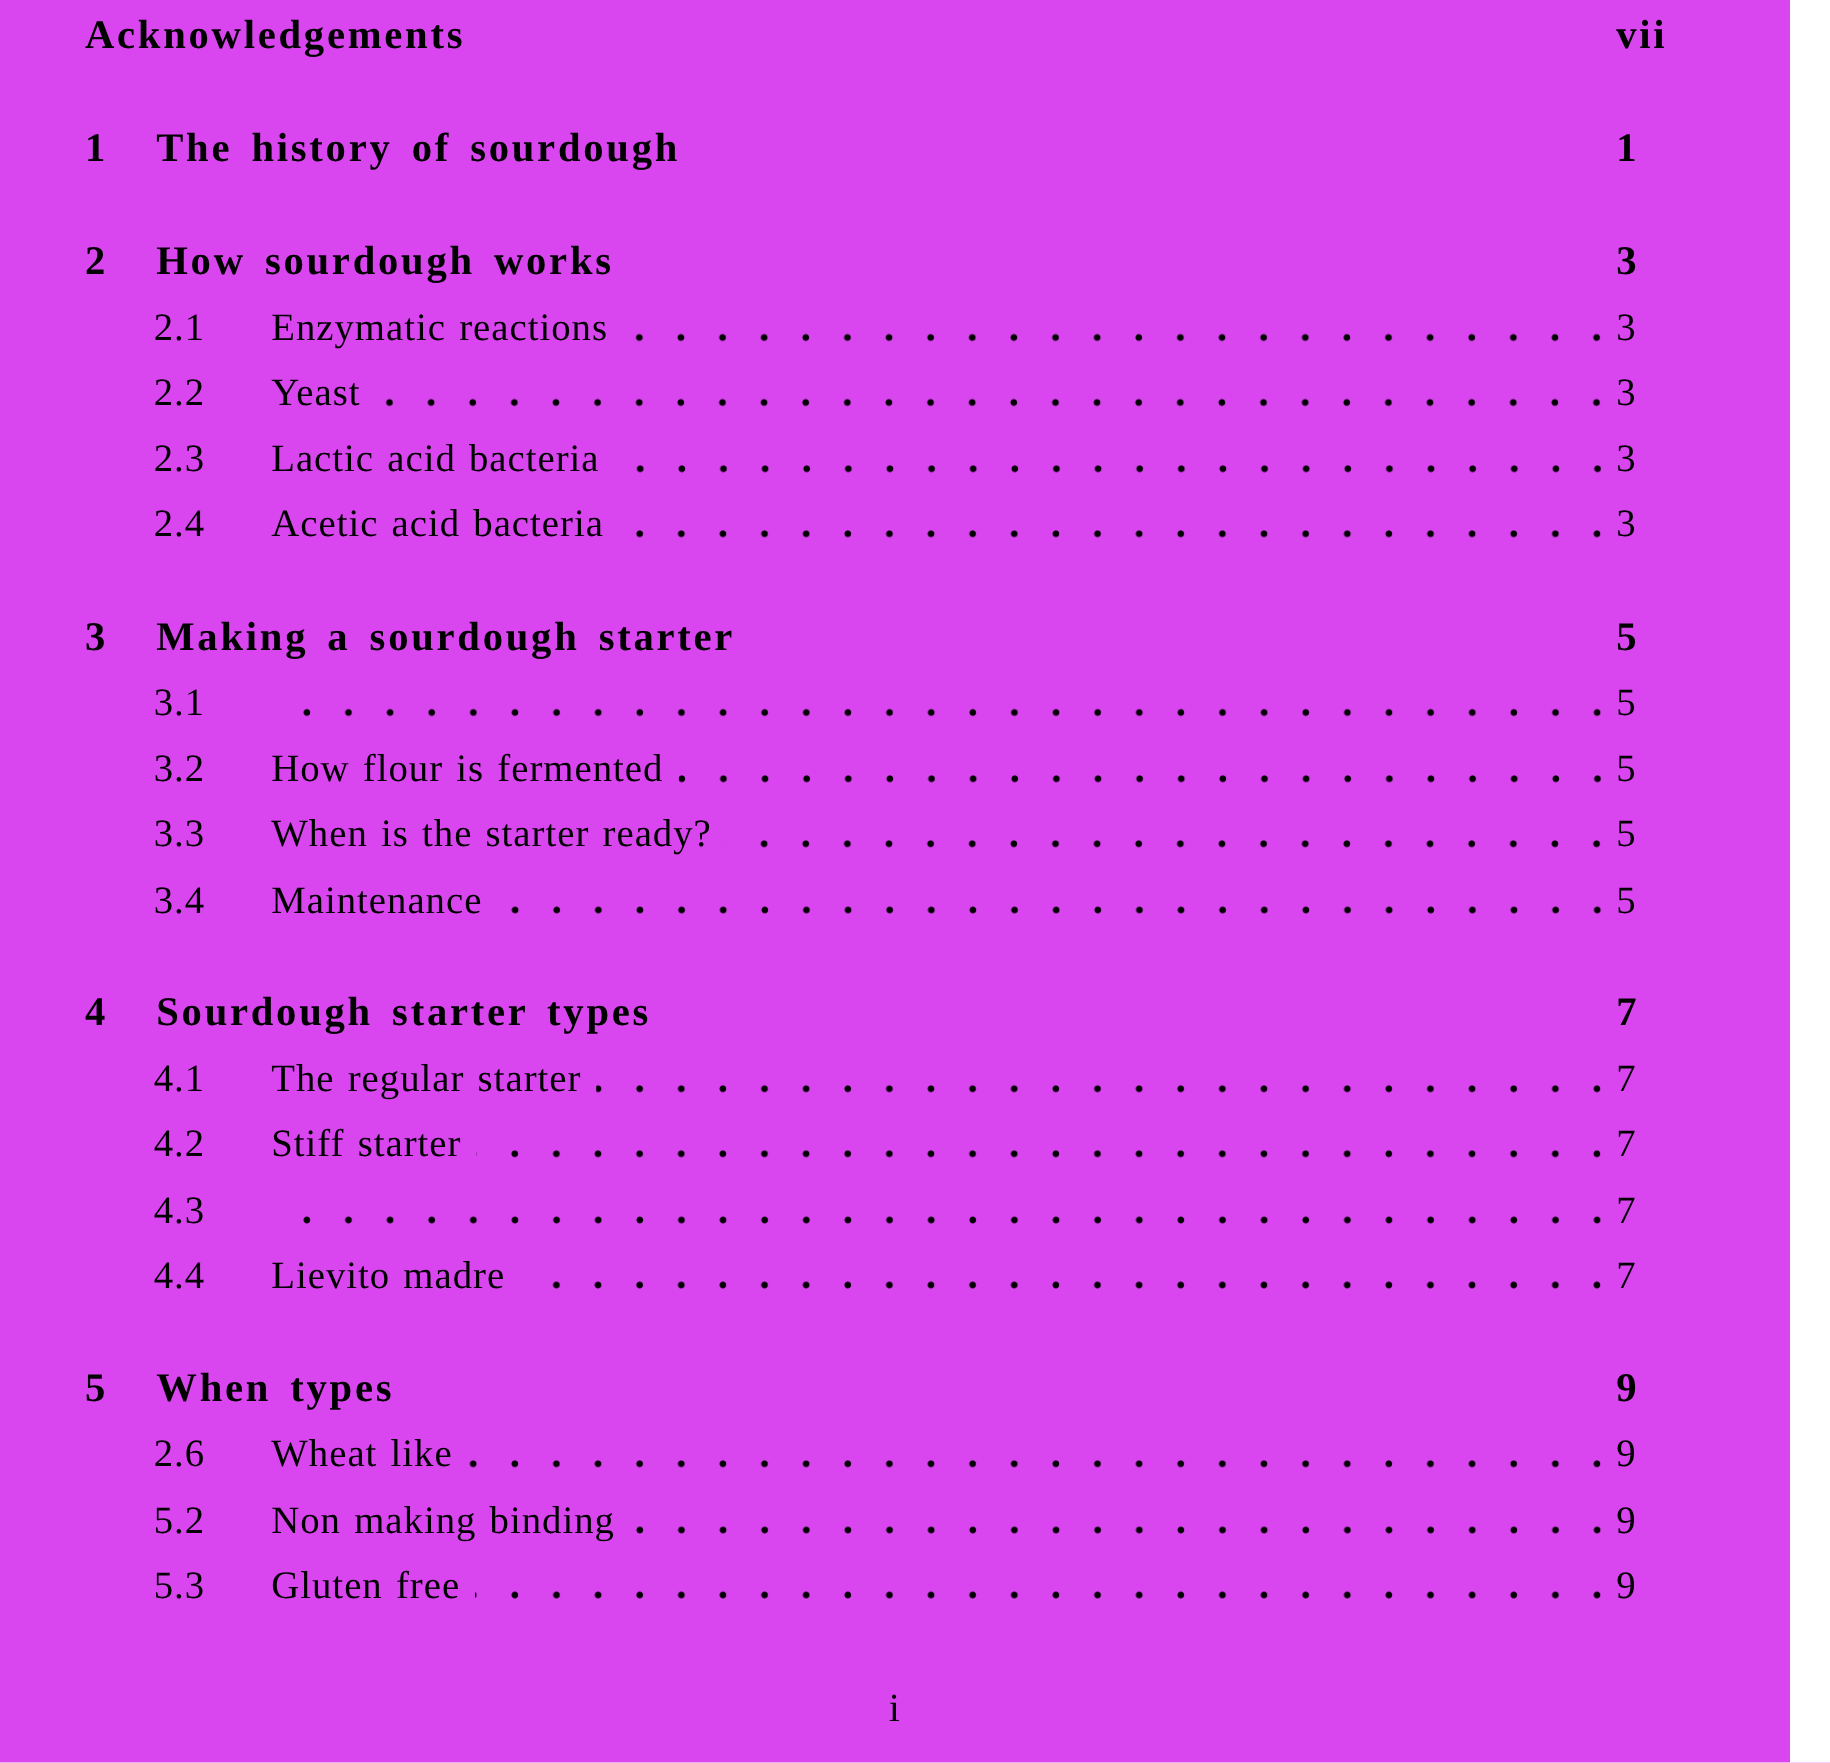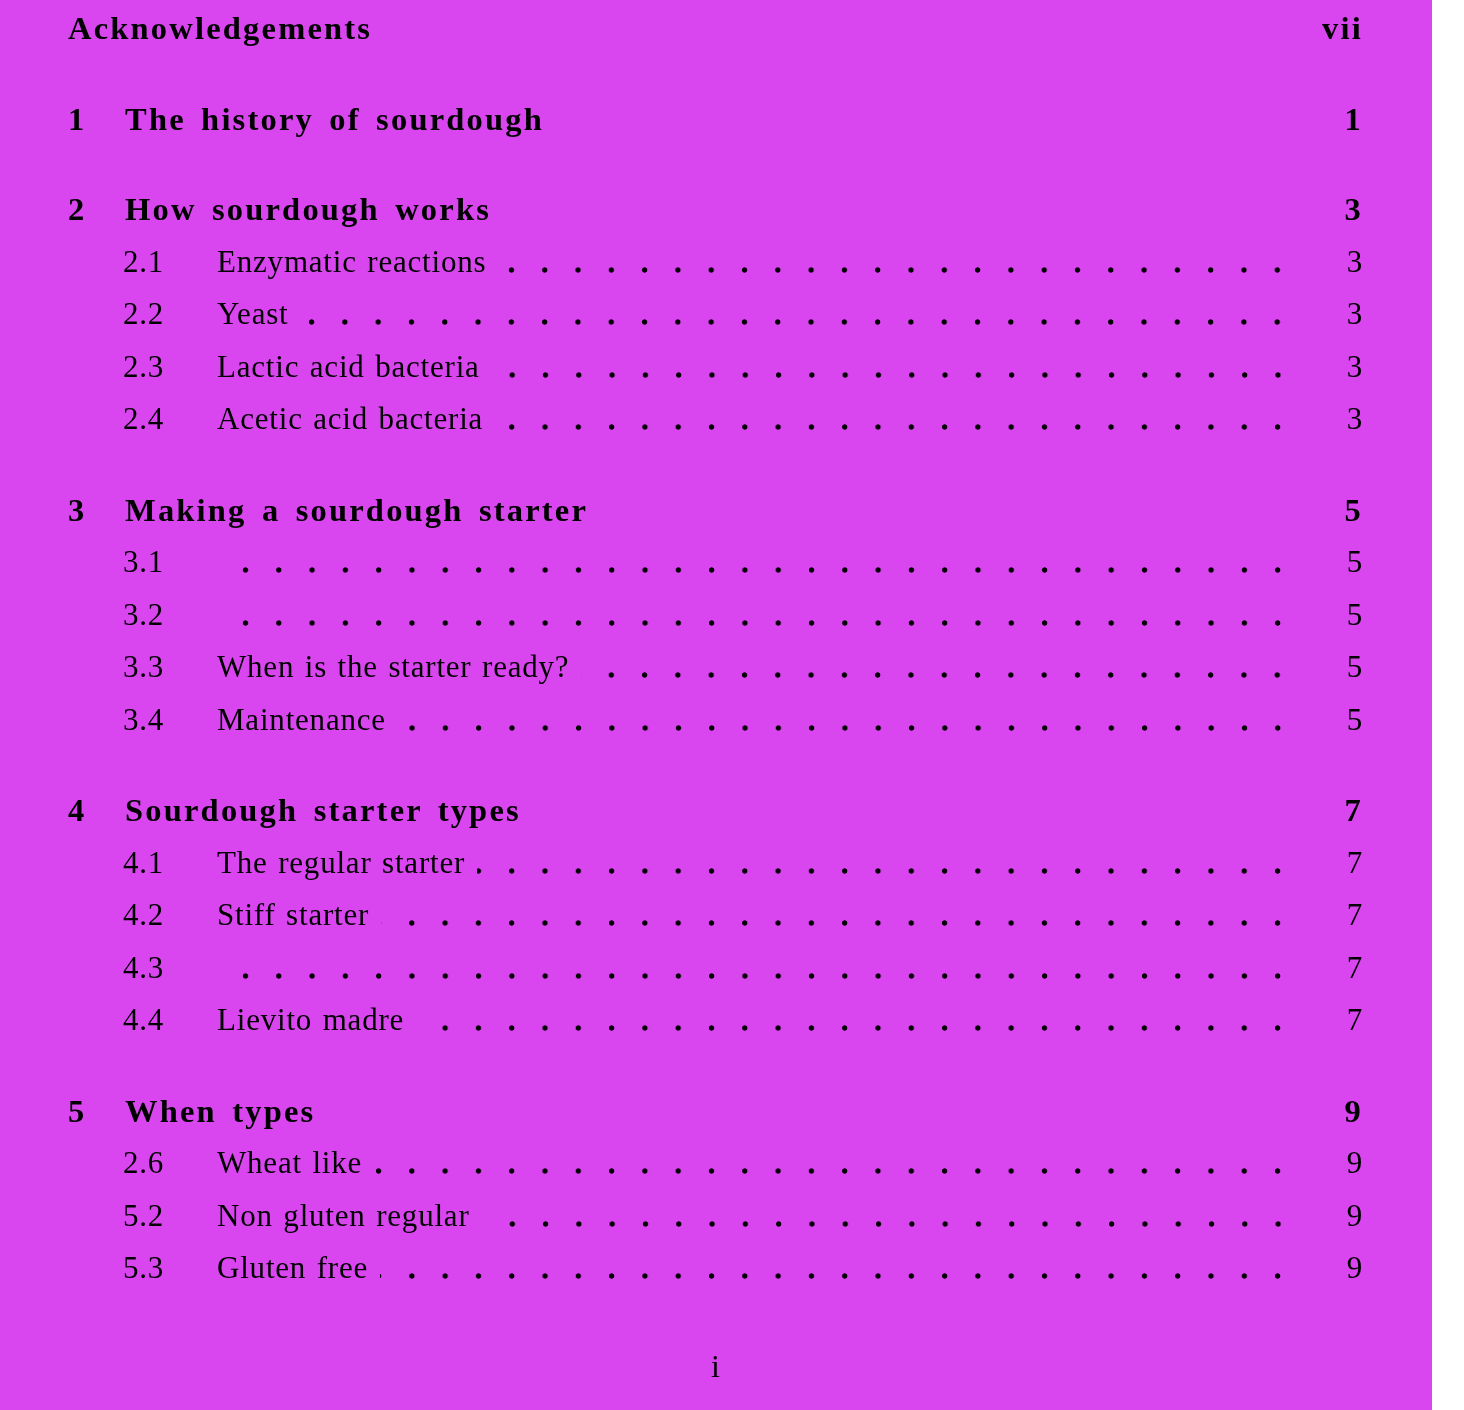--- a/index.html
+++ b/index.html
@@ -66,21 +66,21 @@
     height: 6px;
     margin: 31px 12px 0 12px;
     background-image: radial-gradient(circle at 30px 3px, #000 2.3px, transparent 3px);
     background-size: 33.3px 6px;
     background-repeat: repeat-x;
     background-position: right 0px top 0px;
   }
   .pagenum {
     flex: none;
     width: 70px;
-    text-align: right;
+    text-align: left;
   }
   .footer {
     position: absolute;
     left: 68px;
     width: 1295px;
     top: 1340px;
     text-align: center;
     font-size: 32px;
     line-height: 52.5px;
   }
@@ -137,20 +137,21 @@
         <span class="spacer"></span>
         <span class="pagenum">5</span>
       </div>
       <div class="row section">
         <span class="num">3.1</span>
         <span class="dots"></span>
         <span class="pagenum">5</span>
       </div>
       <div class="row section">
         <span class="num">3.2</span>
+        <span class="label">How flour is fermented</span>
         <span class="dots"></span>
         <span class="pagenum">5</span>
       </div>
       <div class="row section">
         <span class="num">3.3</span>
         <span class="label">When is the starter ready?</span>
         <span class="dots"></span>
         <span class="pagenum">5</span>
       </div>
       <div class="row section">
@@ -195,21 +196,21 @@
         <span class="pagenum">9</span>
       </div>
       <div class="row section">
         <span class="num">2.6</span>
         <span class="label">Wheat like</span>
         <span class="dots"></span>
         <span class="pagenum">9</span>
       </div>
       <div class="row section">
         <span class="num">5.2</span>
-        <span class="label">Non gluten regular</span>
+        <span class="label">Non making binding</span>
         <span class="dots"></span>
         <span class="pagenum">9</span>
       </div>
       <div class="row section">
         <span class="num">5.3</span>
         <span class="label">Gluten free</span>
         <span class="dots"></span>
         <span class="pagenum">9</span>
       </div>
     </nav>

